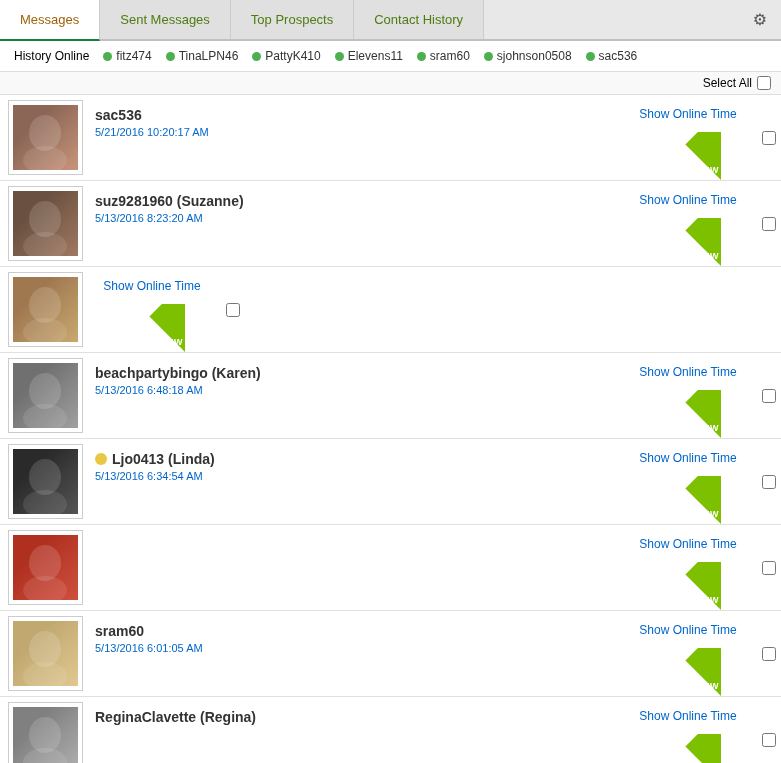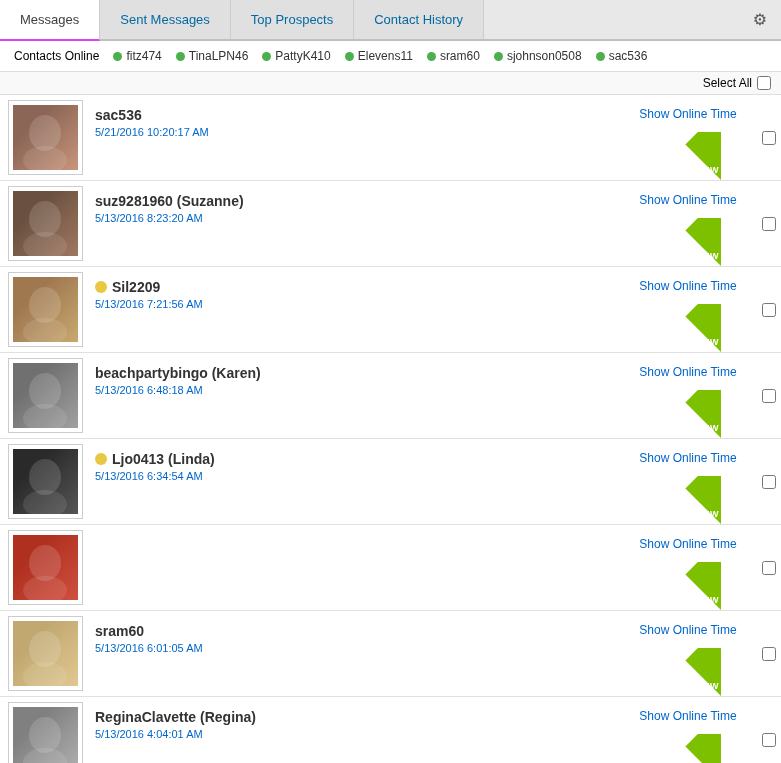--- a/index.html
+++ b/index.html
@@ -8,31 +8,31 @@
     .tabs-bar {
       display: flex;
       align-items: stretch;
       background: #e8e8e8;
       border-bottom: 2px solid #c0c0c0;
       position: relative;
     }
     .tab {
       padding: 12px 20px;
       cursor: pointer;
-      color: #0369a1;
+      color: #4d7c0f;
       font-size: 13px;
       border-right: 1px solid #ccc;
       background: #e0e0e0;
       white-space: nowrap;
     }
     .tab.active {
       background: #fff;
-      border-bottom: 2px solid #d946ef;
+      border-bottom: 2px solid #15803d;
       margin-bottom: -2px;
-      color: #404040;
+      color: #a16207;
     }
     .gear-btn {
       margin-left: auto;
       padding: 10px 14px;
       cursor: pointer;
       color: #555;
       font-size: 16px;
       background: transparent;
       border: none;
       align-self: center;
@@ -220,21 +220,21 @@
   <div class="tab">
     <span>Top Prospects</span>
   </div>
   <div class="tab">
     <span>Contact History</span>
   </div>
   <button class="gear-btn">⚙</button>
 </div>
 
 <div class="contacts-online-bar">
-  <span>Contacts Online</span>
+  <span>History Online</span>
   <div class="online-user">
     <span class="online-dot"></span>
     <span>fitz474</span>
   </div>
   <div class="online-user">
     <span class="online-dot"></span>
     <span>TinaLPN46</span>
   </div>
   <div class="online-user">
     <span class="online-dot"></span>
@@ -321,27 +321,20 @@
     <div class="message-item">
       <div class="avatar-wrap">
         <div class="avatar-img av-sil">
           <svg class="face-svg" viewBox="0 0 65 65" xmlns="http://www.w3.org/2000/svg">
     <rect width="65" height="65" fill="transparent"></rect>
     <ellipse cx="32" cy="28" rx="16" ry="18" fill="rgba(255,255,255,0.15)"></ellipse>
     <ellipse cx="32" cy="55" rx="22" ry="14" fill="rgba(255,255,255,0.1)"></ellipse>
   </svg>
         </div>
       </div>
-      <div class="message-info">
-        <div class="message-username">
-          <span class="online-indicator"></span>
-          <span>Sil2209</span>
-        </div>
-        <div class="message-time">5/13/2016 7:21:56 AM</div>
-      </div>
       <div class="message-actions">
         <a class="show-online-link" href="#">Show Online Time</a>
         <div class="new-badge-wrap">
           <div class="new-badge"></div>
           <span class="new-badge-text">NEW</span>
         </div>
       </div>
       <div class="checkbox-wrap">
         <input type="checkbox" class="item-checkbox" style="">
       </div>
@@ -458,21 +451,20 @@
     <rect width="65" height="65" fill="transparent"></rect>
     <ellipse cx="32" cy="28" rx="16" ry="18" fill="rgba(255,255,255,0.15)"></ellipse>
     <ellipse cx="32" cy="55" rx="22" ry="14" fill="rgba(255,255,255,0.1)"></ellipse>
   </svg>
         </div>
       </div>
       <div class="message-info">
         <div class="message-username">
           <span>ReginaClavette (Regina)</span>
         </div>
-        <div class="message-time">5/13/2016 4:04:01 AM</div>
       </div>
       <div class="message-actions">
         <a class="show-online-link" href="#">Show Online Time</a>
         <div class="new-badge-wrap">
           <div class="new-badge"></div>
         </div>
       </div>
       <div class="checkbox-wrap">
         <input type="checkbox" class="item-checkbox" style="">
       </div>

